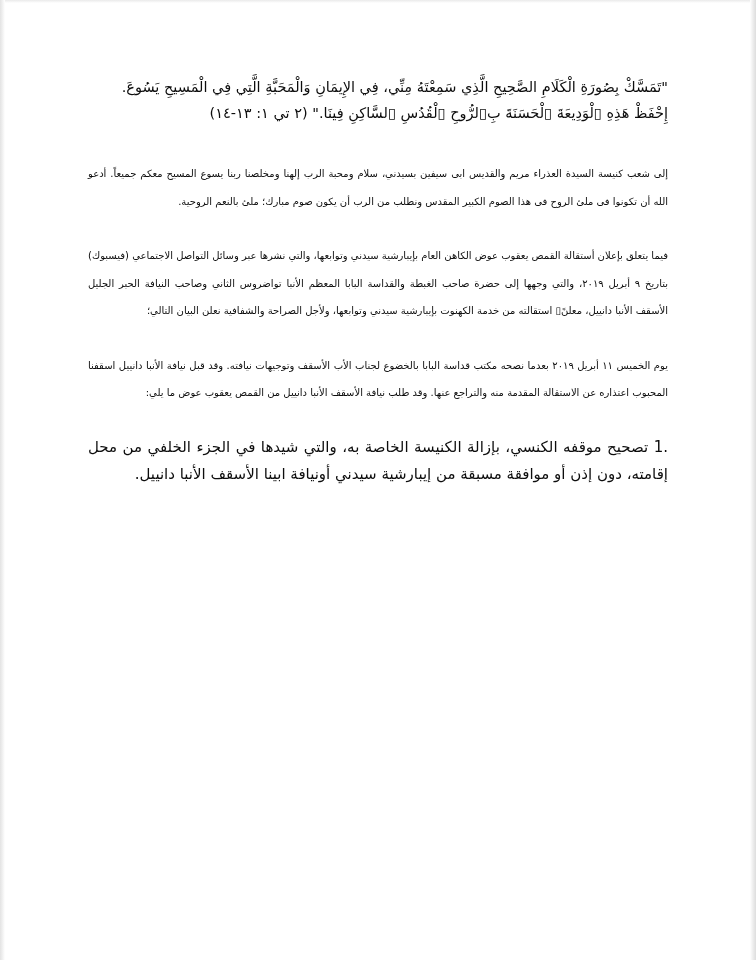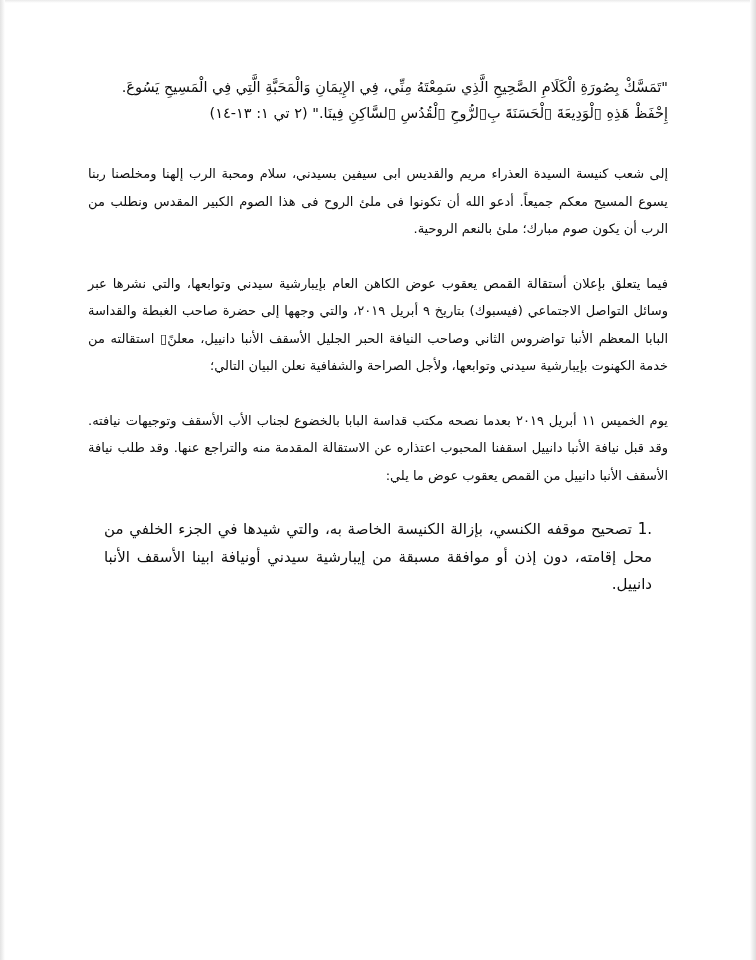--- a/index.html
+++ b/index.html
@@ -59,30 +59,30 @@
     text-align: justify;
     margin: 0 0 34px 0;
     letter-spacing: 0;
   }
   .verse .line2 {
     display: block;
   }
 
   p.para {
     font-family: "DejaVu Sans", "Liberation Serif", serif;
-    font-size: 13px;
+    font-size: 10px;
     line-height: 27.5px;
     text-align: justify;
     text-align-last: right;
     margin: 0 0 27px 0;
   }
 
   ol.items {
     list-style: none;
-    margin: 16px;
+    margin: 0;
     padding: 0;
   }
   ol.items li {
     font-family: "DejaVu Sans", "Liberation Serif", serif;
     font-size: 15px;
     line-height: 27.5px;
     text-align: justify;
     text-align-last: right;
     margin: 0 0 27px 0;
   }

